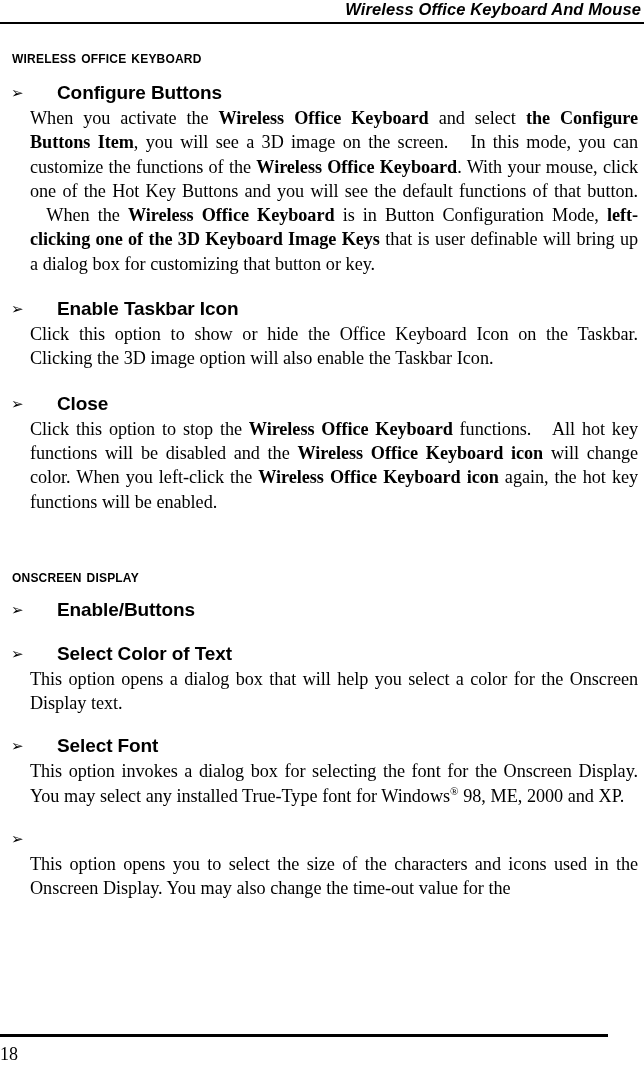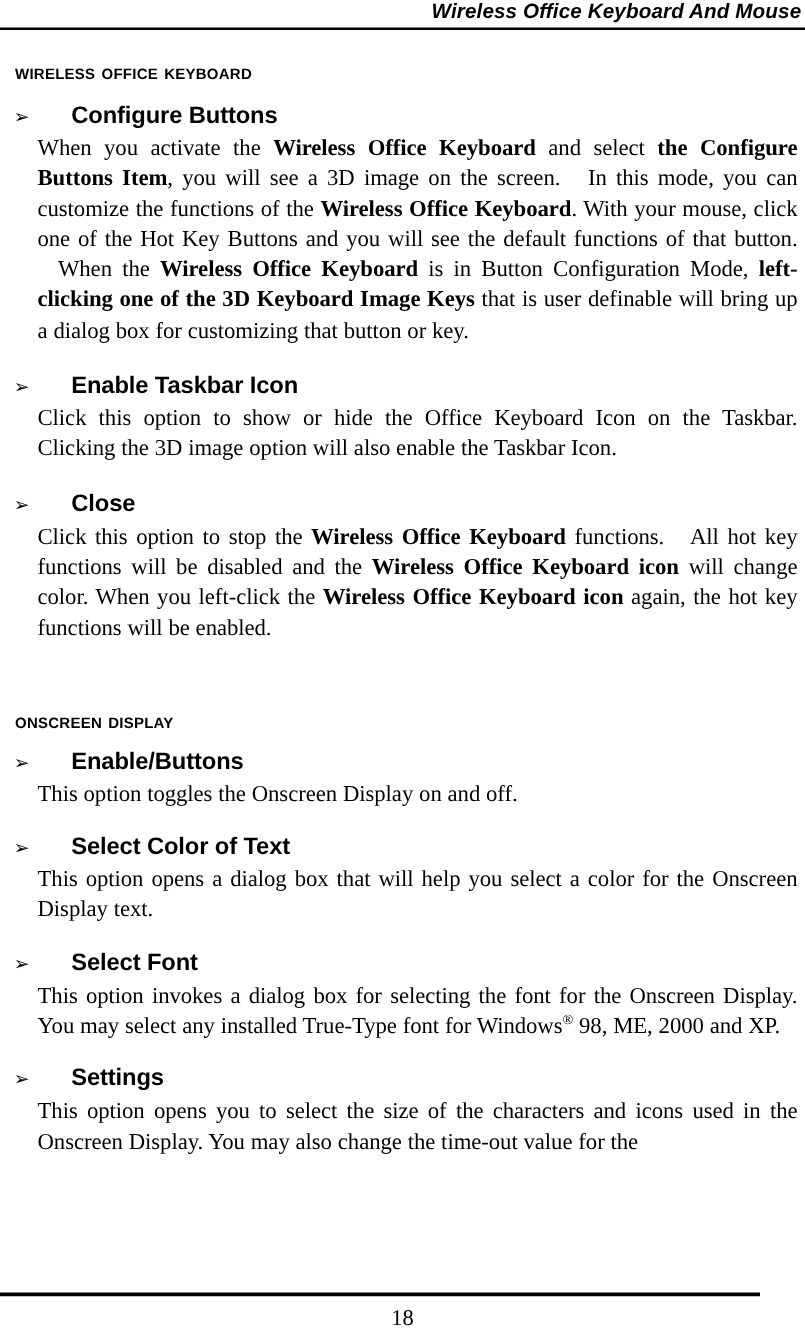--- a/index.html
+++ b/index.html
@@ -140,21 +140,21 @@
     left: 0;
     width: 608px;
     height: 0;
     border-top: 3.4px solid #000;
   }
   .footer-page-number {
     position: absolute;
     top: 9px;
     left: 0;
     width: 644px;
-    text-align: center;
+    text-align: left;
     font-size: 18px;
     line-height: 22px;
     padding-right: 0px;
   }
   .footer-page-number span { margin-left: 0px; }
 </style>
 </head>
 <body>
 
 <div class="page">
@@ -198,21 +198,20 @@
 
     <div class="gap-lg"></div>
 
     <div class="section-title second">Onscreen Display</div>
 
     <div class="item">
       <div class="item-head">
         <span class="bullet-arrow">➢</span>
         <span class="item-title">Enable/Buttons</span>
       </div>
-      <p class="para">This option toggles the Onscreen Display on and off.</p>
     </div>
 
     <div class="gap-sm"></div>
 
     <div class="item">
       <div class="item-head">
         <span class="bullet-arrow">➢</span>
         <span class="item-title">Select Color of Text</span>
       </div>
       <p class="para">This option opens a dialog box that will help you select a color for the Onscreen Display text.</p>
@@ -226,21 +225,20 @@
         <span class="item-title">Select Font</span>
       </div>
       <p class="para">This option invokes a dialog box for selecting the font for the Onscreen Display. You may select any installed True-Type font for Windows<sup>®</sup> 98, ME, 2000 and XP.</p>
     </div>
 
     <div class="gap-sm"></div>
 
     <div class="item">
       <div class="item-head">
         <span class="bullet-arrow">➢</span>
-        <span class="item-title">Settings</span>
       </div>
       <p class="para">This option opens you to select the size of the characters and icons used in the Onscreen Display. You may also change the time-out value for the</p>
     </div>
 
   </div>
 
   <div class="page-footer">
     <div class="footer-rule"></div>
     <div class="footer-page-number"><span>18</span></div>
   </div>

